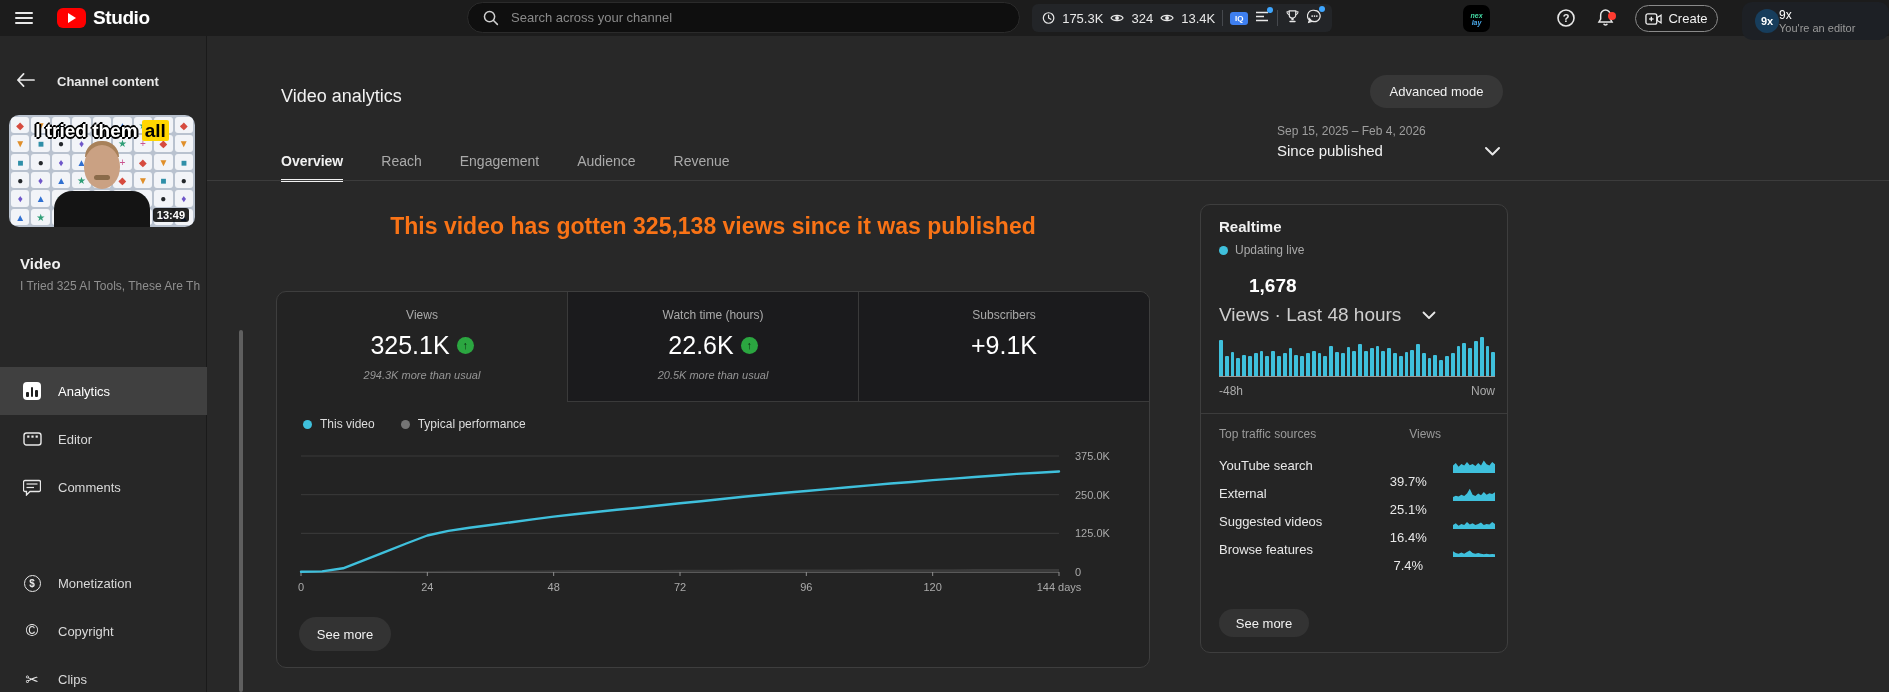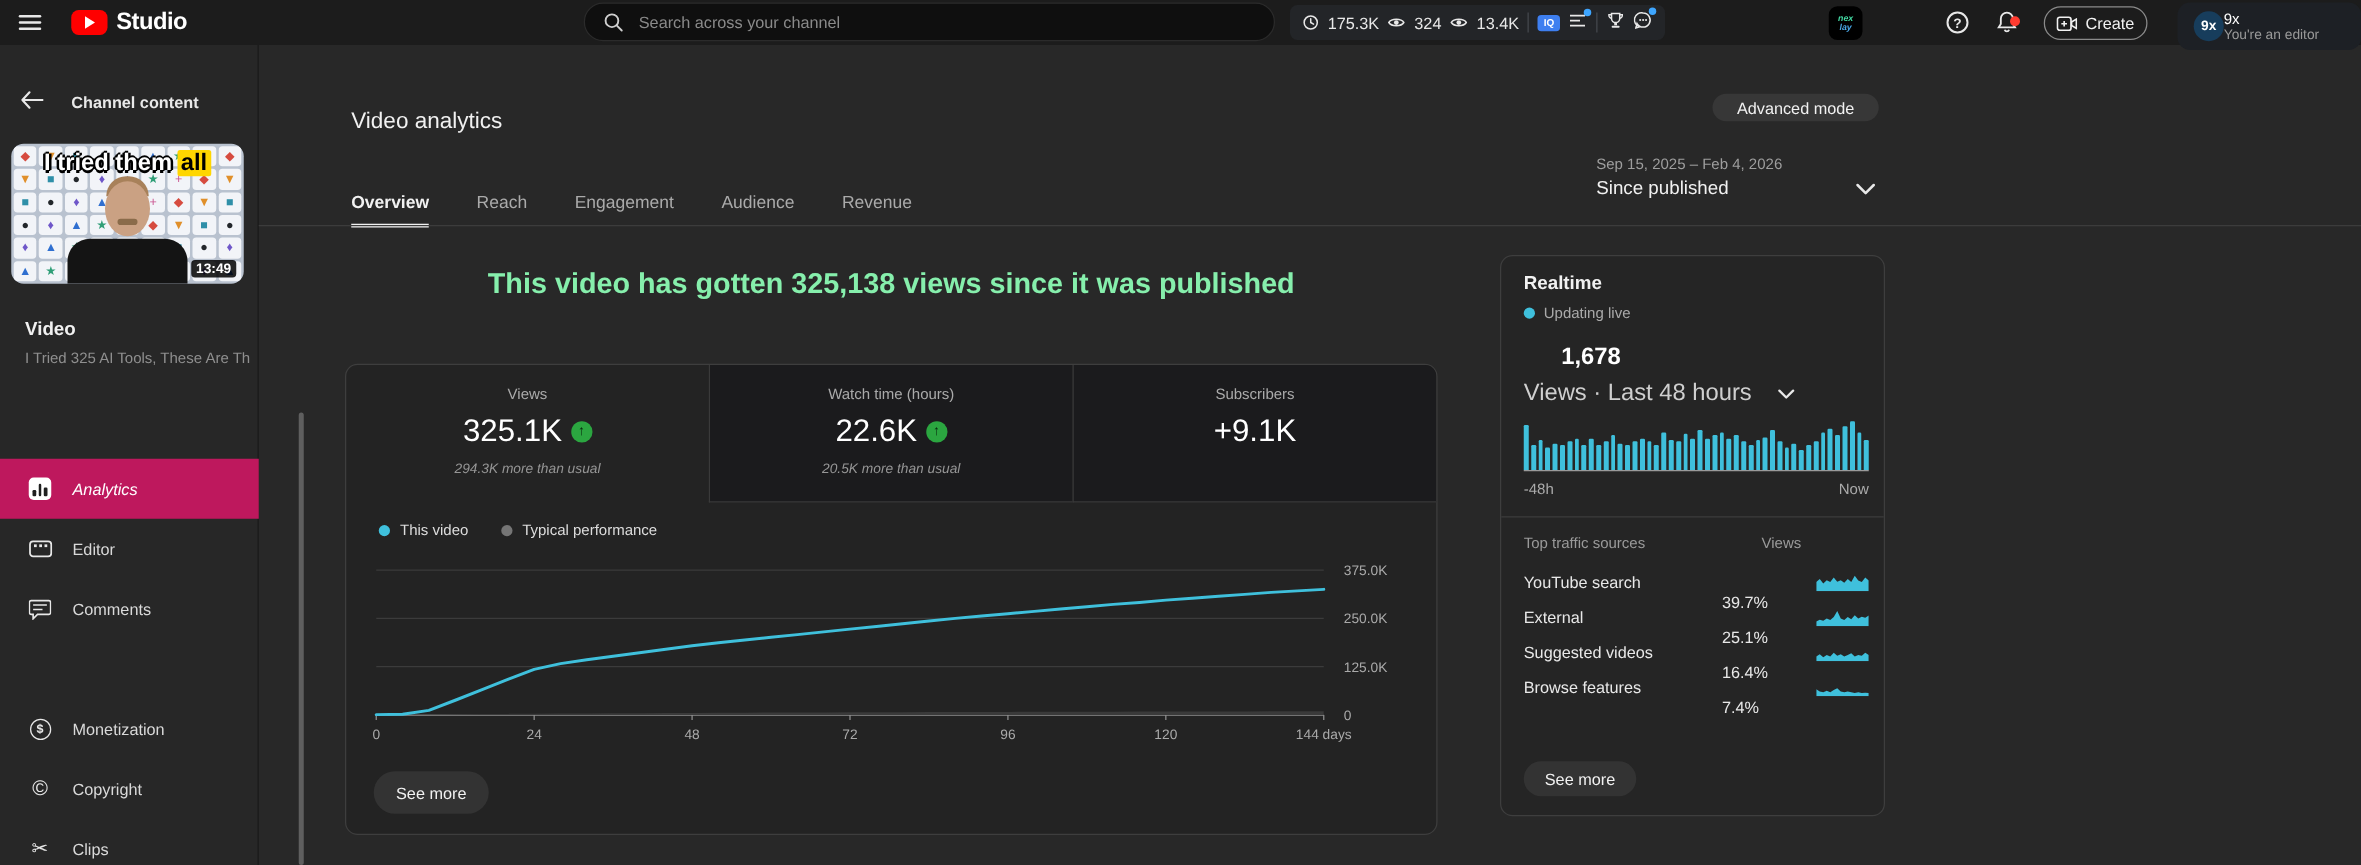--- a/index.html
+++ b/index.html
@@ -37,38 +37,38 @@
   .sil-head{position:absolute;left:50%;top:30px;transform:translateX(-50%);width:36px;height:44px;border-radius:50%;background:#caa183;}
   .sil-hair{position:absolute;left:50%;top:26px;transform:translateX(-50%);width:34px;height:16px;border-radius:16px 16px 0 0;background:#a8815a;}
   .sil-must{position:absolute;left:50%;top:60px;transform:translateX(-50%);width:16px;height:5px;border-radius:3px;background:#8a6b4a;}
   .sil-shirt{position:absolute;left:50%;bottom:0;transform:translateX(-50%);width:96px;height:36px;border-radius:18px 18px 0 0;background:#141414;}
   .thumb-title{position:absolute;left:0;top:5px;width:100%;text-align:center;font-size:19px;font-weight:800;color:#fff;text-shadow:-2px 0 #000,2px 0 #000,0 -2px #000,0 2px #000,1px 1px #000,-1px -1px #000;white-space:nowrap;}
   .thumb-title b{background:#ffd600;color:#000;padding:0 3px;border-radius:2px;text-shadow:none;margin-left:4px;}
   .duration{position:absolute;right:6px;bottom:5px;background:rgba(0,0,0,.85);color:#fff;font-size:11px;font-weight:600;padding:1px 4px;border-radius:3px;}
   .vid-label{position:absolute;left:20px;top:219px;color:#f1f1f1;font-size:15px;font-weight:600;}
   .vid-sub{position:absolute;left:20px;top:243px;width:180px;color:#8f8f8f;font-size:12px;white-space:nowrap;overflow:hidden;}
   .side-item{position:absolute;left:0;width:207px;height:48px;display:flex;align-items:center;gap:16px;padding-left:22px;color:#d9d9d9;font-size:13px;cursor:pointer;}
-  .side-item.active{background:#be185d;color:#fff;font-weight:500;font-style:italic;}
+  .side-item.active{background:#404040;color:#fff;font-weight:500;}
   .side-icon{width:20px;display:flex;align-items:center;justify-content:center;color:#e8e8e8;font-size:16px;}
   .an-icon{width:18px;height:18px;background:#fff;border-radius:4px;display:flex;align-items:flex-end;justify-content:center;gap:2px;padding:3px 3px;}
   .an-icon i{display:block;width:2.5px;background:#1f1f1f;border-radius:1px;}
   .circ-icon{width:17px;height:17px;border:1.6px solid #e8e8e8;border-radius:50%;color:#e8e8e8;font-size:10px;font-weight:700;display:flex;align-items:center;justify-content:center;}
   
   .scroll-thumb{position:absolute;left:239px;top:330px;width:4px;height:362px;border-radius:2px;background:#5f5f5f;}
   .page-title{position:absolute;left:281px;top:74px;color:#f1f1f1;font-size:18px;font-weight:500;}
-  .adv-btn{position:absolute;left:1370px;top:75px;width:133px;height:22px;border-radius:17px;background:#373737;border:none;color:#f1f1f1;font-size:13px;font-weight:500;cursor:pointer;}
+  .adv-btn{position:absolute;left:1370px;top:75px;width:133px;height:33px;border-radius:17px;background:#373737;border:none;color:#f1f1f1;font-size:13px;font-weight:500;cursor:pointer;}
   .tabs{position:absolute;left:281px;top:153px;display:flex;gap:38px;font-size:14px;color:#aaa;}
   .tabs .tab{cursor:pointer;padding-bottom:10px;}
   .tabs .tab.active{color:#f1f1f1;font-weight:600;border-bottom:3px solid #f1f1f1;}
   .tabs-divider{position:absolute;left:207px;top:180px;width:1682px;height:1px;background:#3c3c3c;}
   .date-block{position:absolute;left:1277px;top:124px;width:226px;cursor:pointer;}
   .date-block .dr{color:#9e9e9e;font-size:12px;}
   .date-block .dm{color:#f1f1f1;font-size:15px;margin-top:4px;}
   .date-block svg{position:absolute;right:2px;top:22px;}
-  .headline{position:absolute;left:276px;top:213px;width:874px;text-align:center;color:#86efac;font-size:23px;font-weight:700;}
+  .headline{position:absolute;left:276px;top:213px;width:874px;text-align:center;color:#f97316;font-size:23px;font-weight:700;}
   .card{position:absolute;left:276px;top:291px;width:874px;height:377px;background:#232323;border:1px solid #3e3e3e;border-radius:10px;overflow:hidden;}
   .metric-row{position:absolute;left:0;top:0;width:100%;height:110px;display:flex;}
   .metric-tab{flex:1;display:flex;flex-direction:column;align-items:center;padding-top:16px;background:#1b1b1d;border-bottom:1px solid #3a3a3a;border-left:1px solid #3a3a3a;cursor:pointer;}
   .metric-tab:first-child{border-left:none;}
   .metric-tab.selected{background:transparent;border-bottom-color:transparent;}
   .m-label{color:#aaa;font-size:12px;display:flex;align-items:center;gap:6px;}
   .m-value{color:#fff;font-size:25px;margin-top:9px;display:flex;align-items:center;gap:7px;}
   .m-note{color:#969696;font-size:11px;font-style:italic;margin-top:9px;}
   .up-circle{width:17px;height:17px;border-radius:50%;background:#2ba640;color:#07270e;font-size:11px;font-weight:700;display:flex;align-items:center;justify-content:center;line-height:1;}
   .legend{position:absolute;left:26px;top:125px;display:flex;gap:26px;align-items:center;font-size:12px;color:#ddd;}
@@ -84,21 +84,21 @@
   .rt-live i{width:9px;height:9px;border-radius:50%;background:#3fc0dc;}
   .rt-count{position:absolute;left:18px;top:70px;color:#fff;font-size:19px;font-weight:600;margin-left:30px;}
   .rt-caption{position:absolute;left:18px;top:99px;color:#cfcfcf;font-size:19px;display:flex;align-items:center;gap:21px;cursor:pointer;}
   #realtime-bars{position:absolute;left:18px;top:130px;width:276px;height:42px;display:flex;align-items:flex-end;gap:2px;border-bottom:1px solid #9a9a9a;}
   .rt-bar{flex:1;border-radius:1px 1px 0 0;}
   .rt-axis{position:absolute;left:18px;top:179px;width:276px;display:flex;justify-content:space-between;color:#aaa;font-size:12px;}
   .rt-div{position:absolute;left:0;top:208px;width:100%;height:1px;background:#3c3c3c;}
   .tt-head{position:absolute;left:18px;top:222px;width:222px;display:flex;justify-content:space-between;color:#9a9a9a;font-size:12px;}
   .tt-row{position:absolute;left:18px;width:276px;height:28px;display:flex;align-items:center;font-size:13px;color:#e8e8e8;cursor:pointer;}
   .tt-row .lab{width:160px;}
-  .tt-row .val{width:62px;text-align:left;margin-top:32px;}
+  .tt-row .val{width:62px;text-align:center;margin-top:32px;}
   .tt-row .spark{margin-left:14px;width:42px;height:15px;}
   .rt-card .see-more{left:18px;top:404px;width:90px;height:28px;border-radius:14px;}
   svg text{font-family:"Liberation Sans",sans-serif;}
 </style>
 </head>
 <body>
 
 <div id="canvas">
 
   <header id="topbar">

